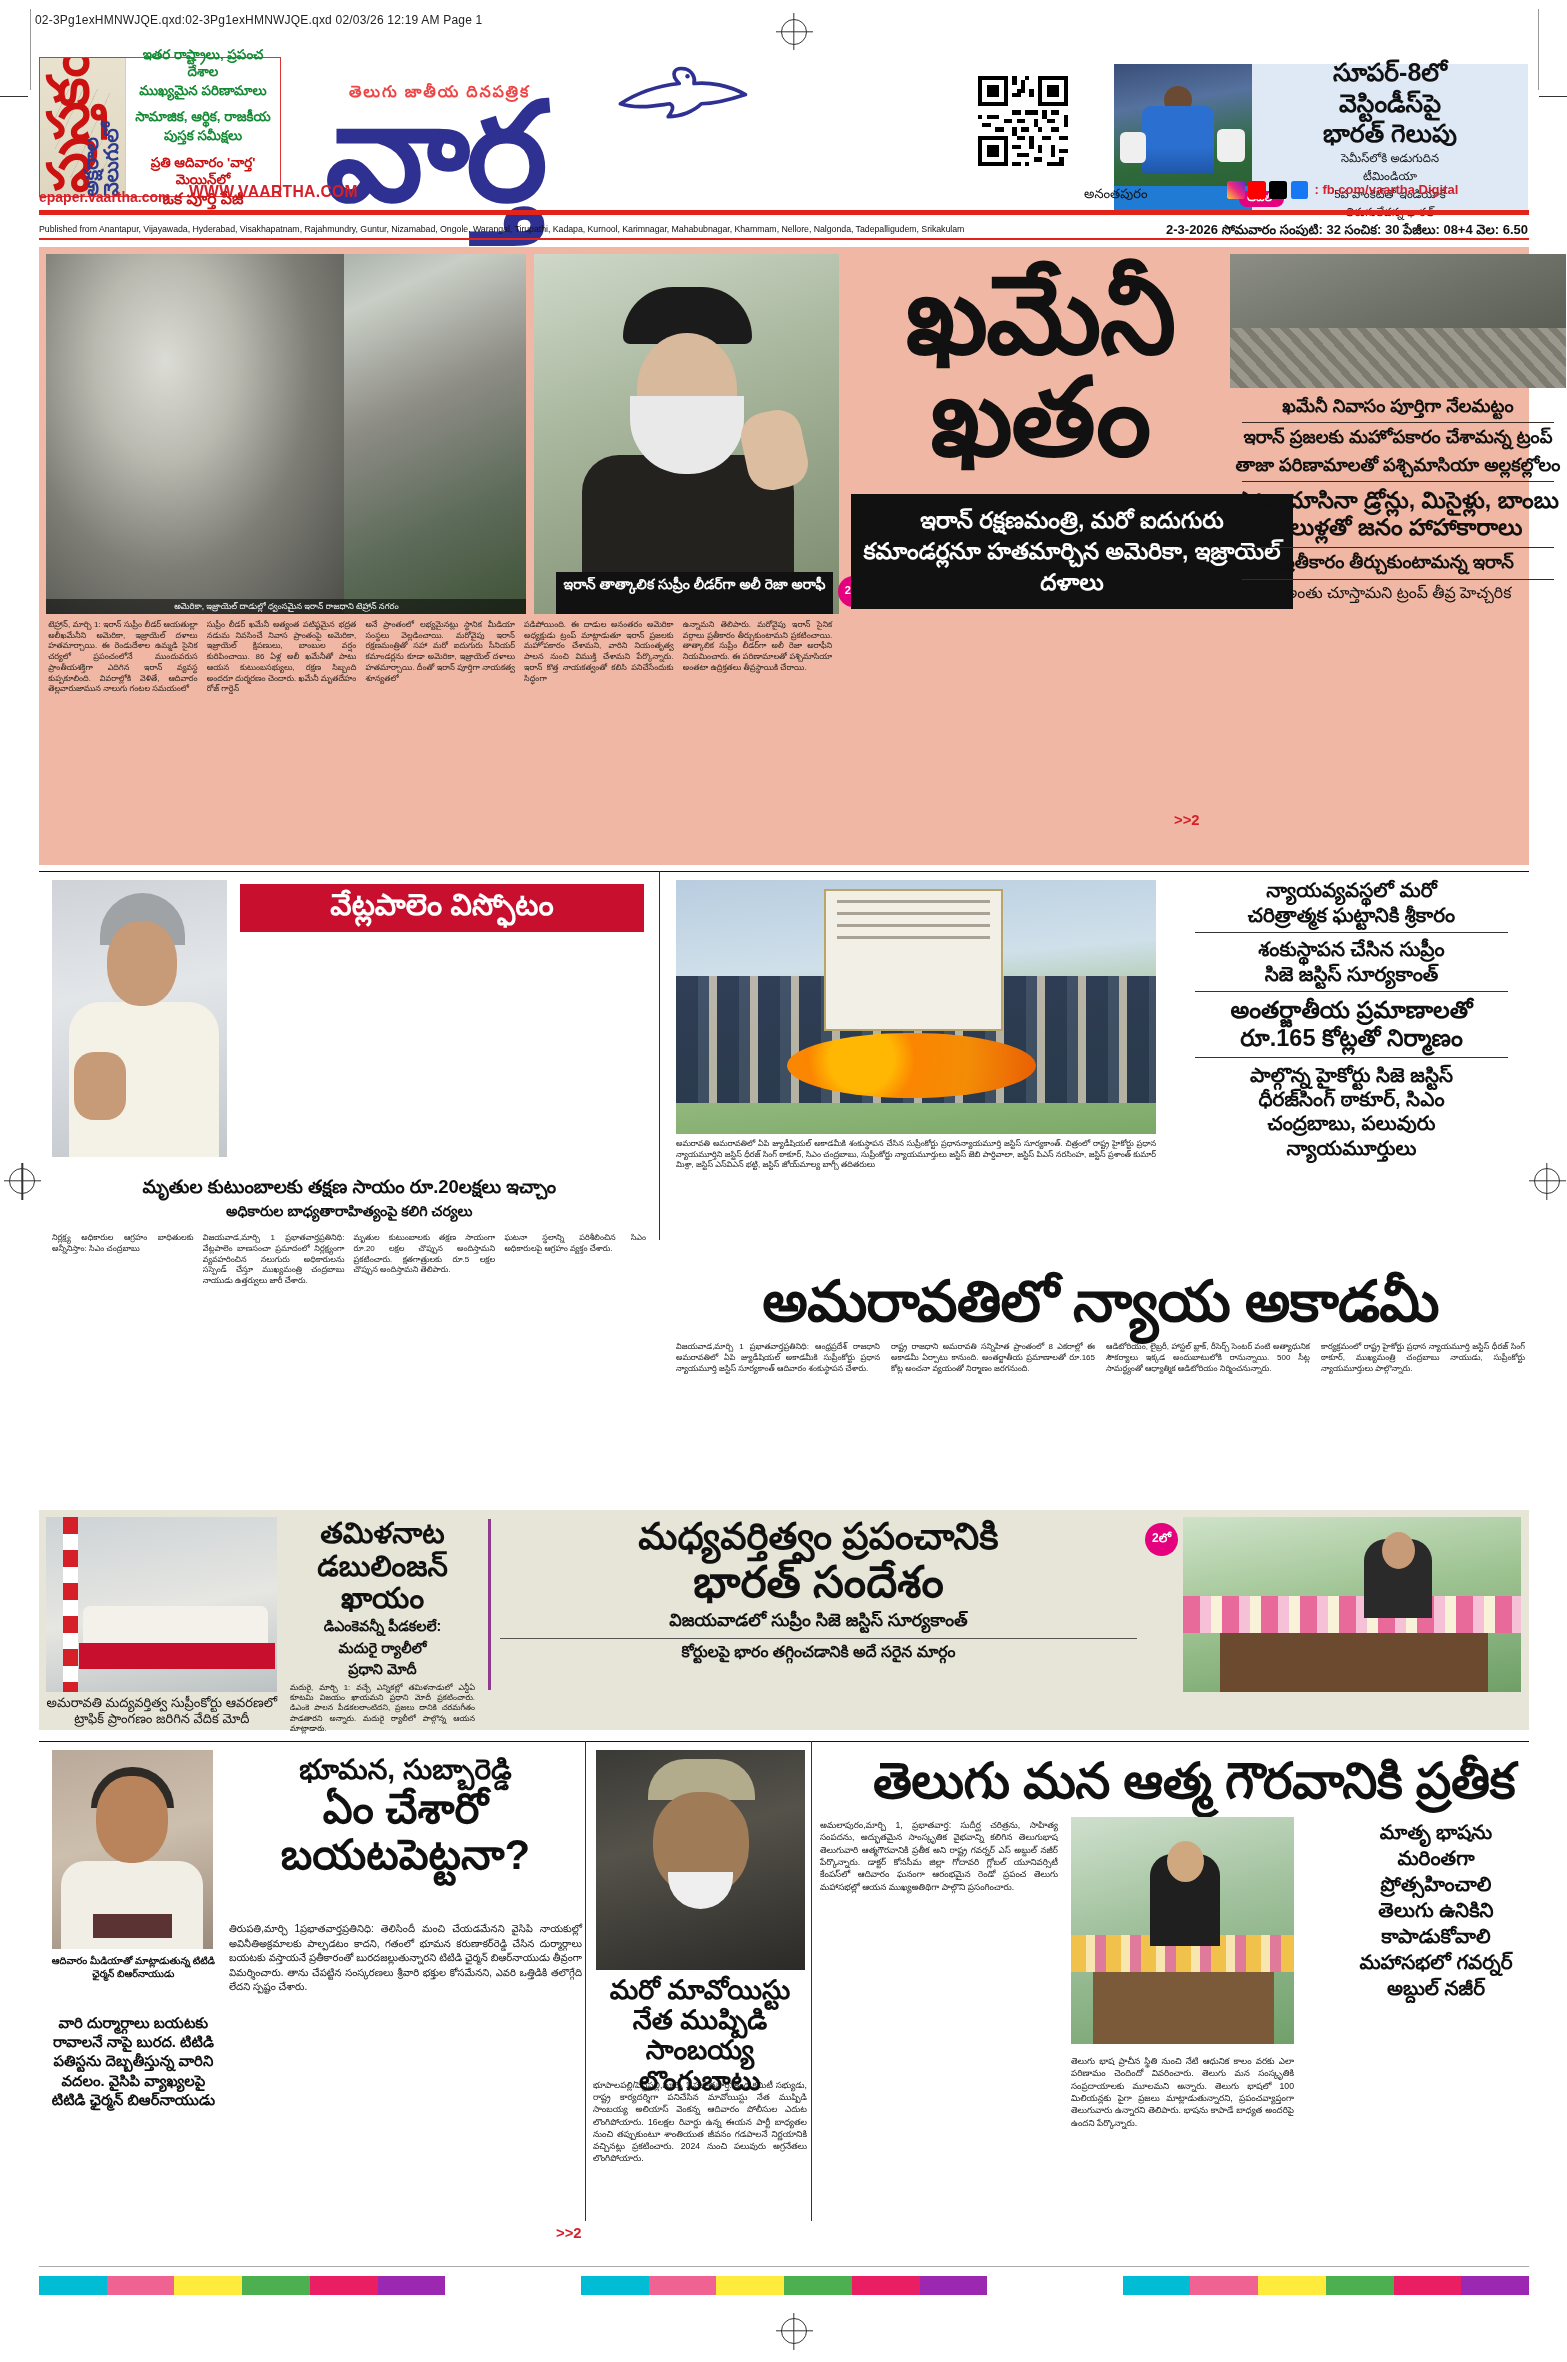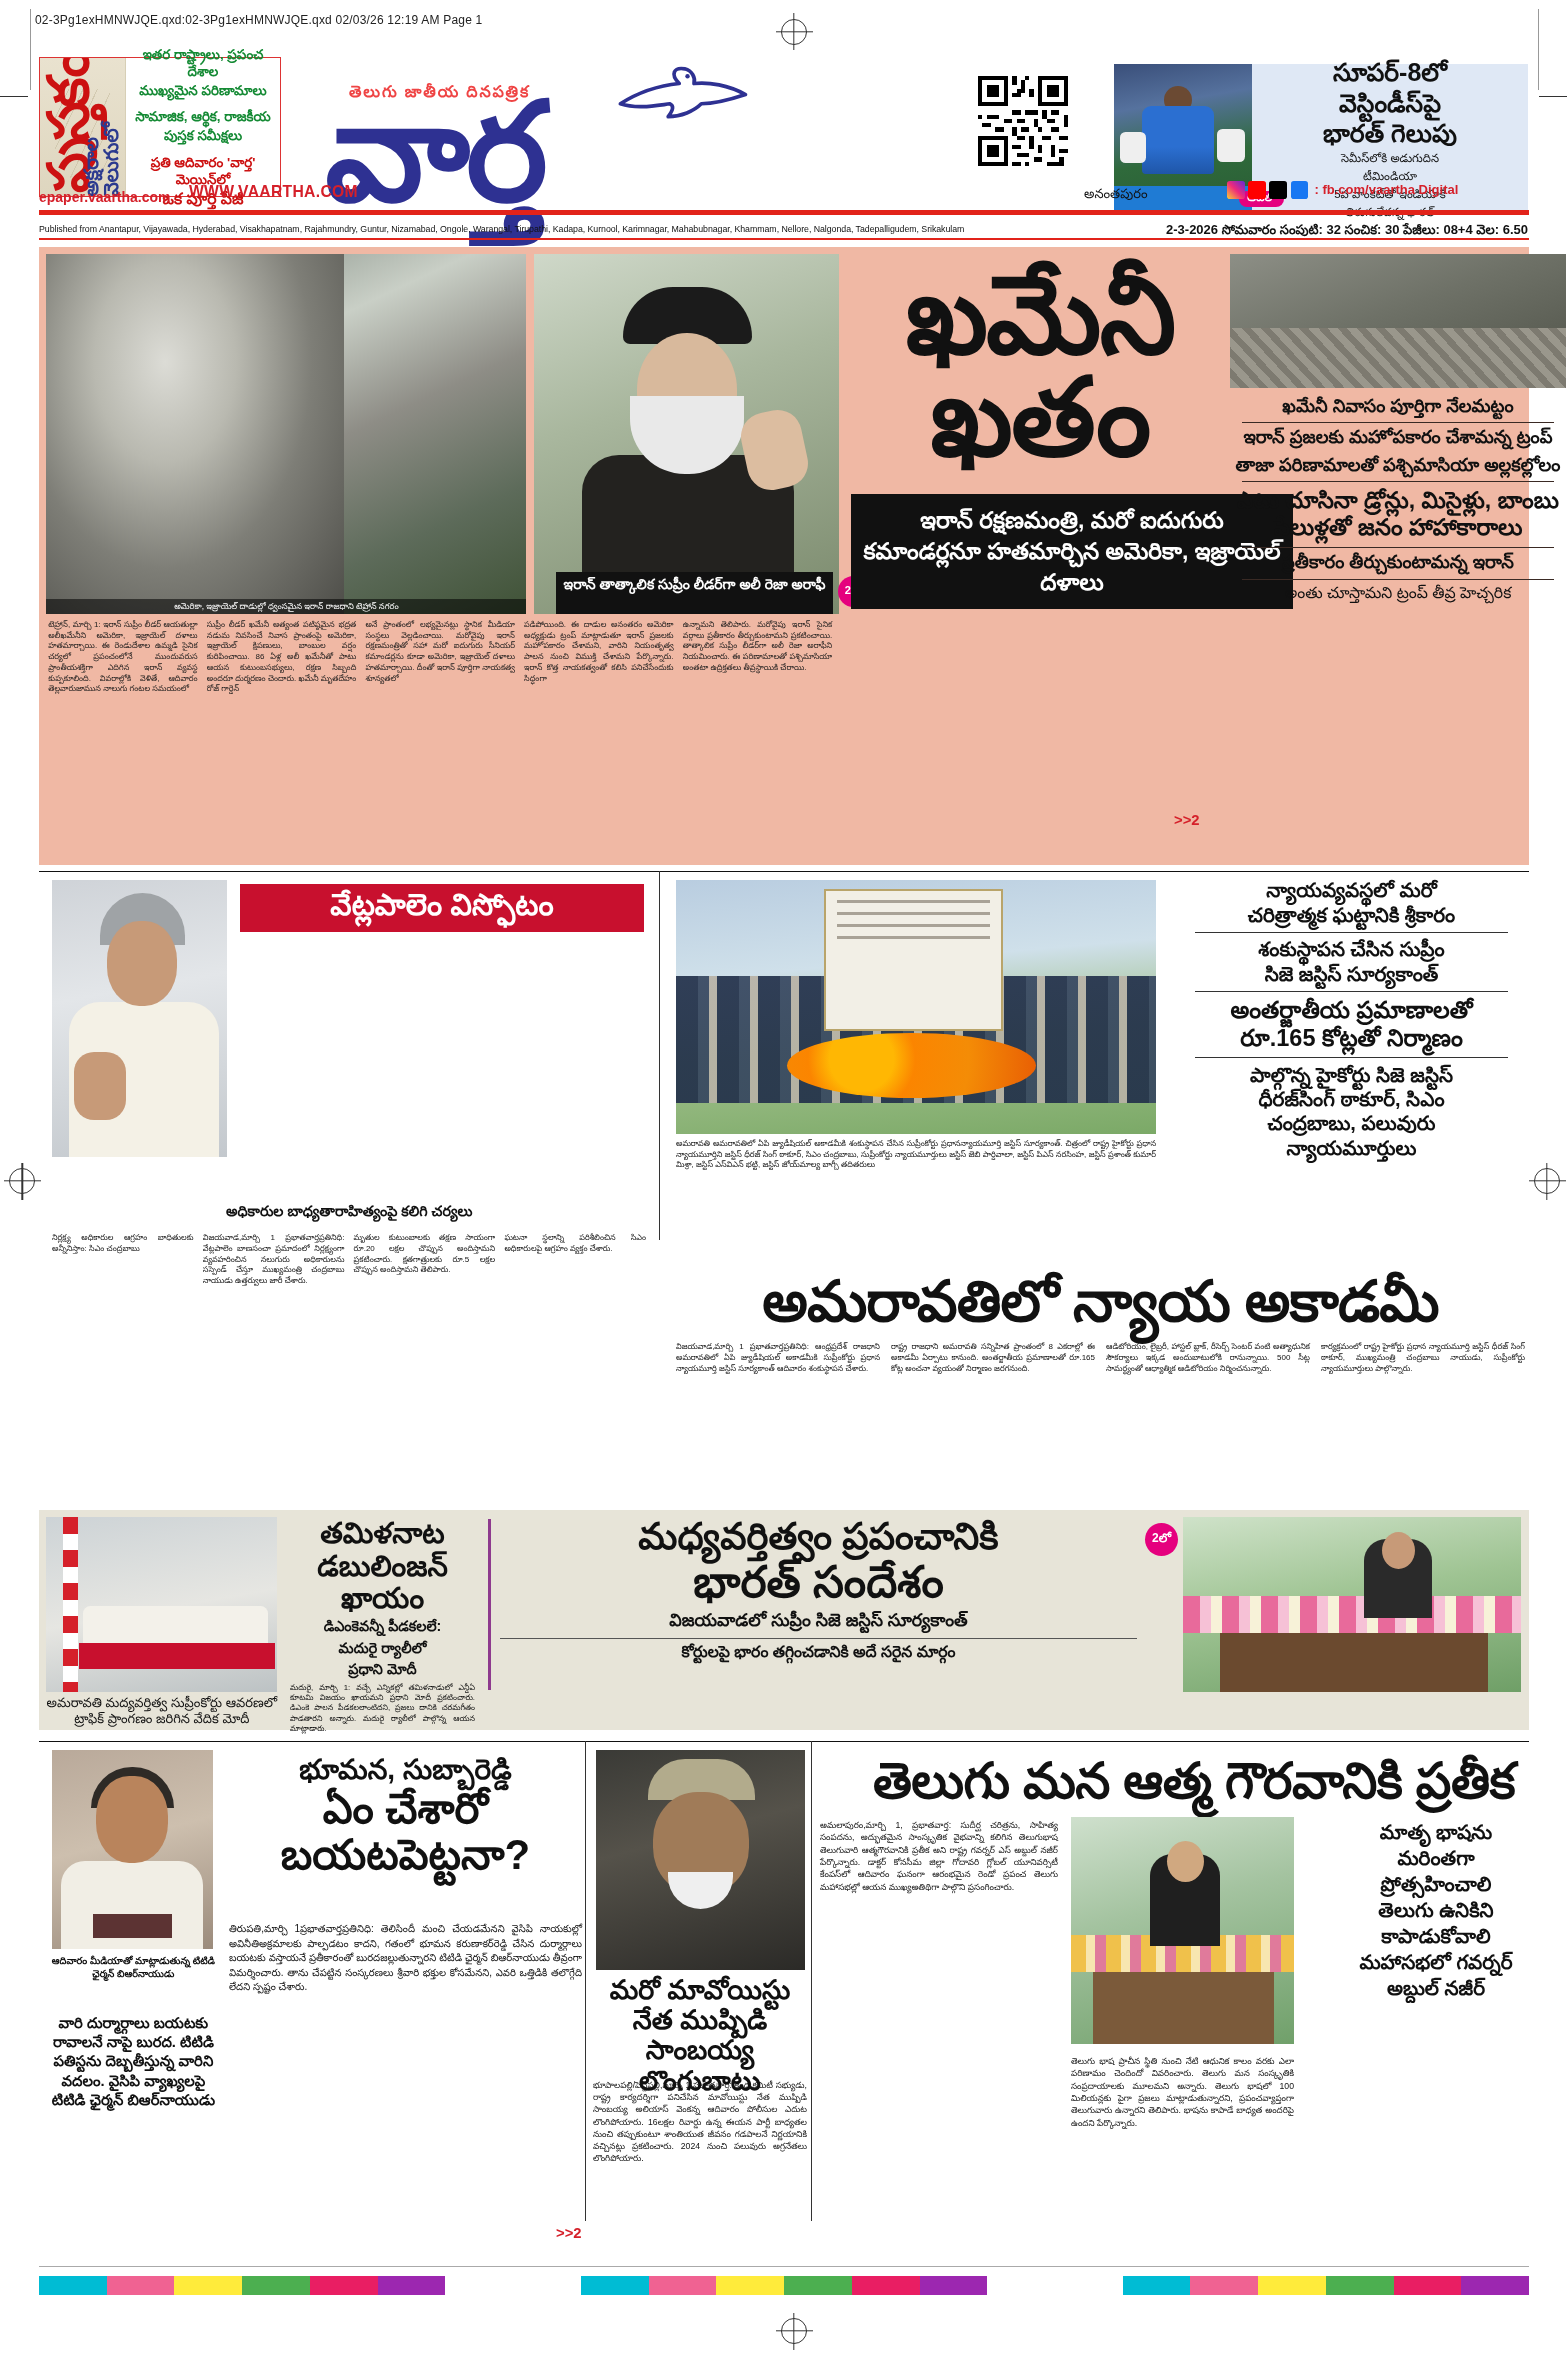--- a/index.html
+++ b/index.html
@@ -419,20 +419,21 @@
     <div class="rule" style="position:absolute;left:0;top:0;width:100%;"></div>
 
     <div class="s2-photo">
       <div class="cbn-shirt"></div>
       <div class="cbn-hair"></div>
       <div class="cbn-face"></div>
       <div class="cbn-hand"></div>
     </div>
 
     <div class="s2-redhead">వేట్లపాలెం విస్ఫోటం</div>
+    <div class="s2-deck">మృతుల కుటుంబాలకు తక్షణ సాయం రూ.20లక్షలు ఇచ్చాం</div>
     <div class="s2-deck2">అధికారుల బాధ్యతారాహిత్యంపై కలిగి చర్యలు</div>
     <div class="s2-cols">
       <div class="c">నిర్లక్ష్య అధికారుల ఆగ్రహం బాధితులకు అన్నీనిస్తాం: సిఎం చంద్రబాబు</div>
       <div class="c">విజయవాడ,మార్చి 1 ప్రభాతవార్తప్రతినిధి: వేట్లపాలెం బాణసంచా ప్రమాదంలో నిర్లక్ష్యంగా వ్యవహరించిన నలుగురు అధికారులను సస్పెండ్ చేస్తూ ముఖ్యమంత్రి చంద్రబాబు నాయుడు ఉత్తర్వులు జారీ చేశారు.</div>
       <div class="c">మృతుల కుటుంబాలకు తక్షణ సాయంగా రూ.20 లక్షల చొప్పున అందిస్తామని ప్రకటించారు. క్షతగాత్రులకు రూ.5 లక్షల చొప్పున అందిస్తామని తెలిపారు.</div>
       <div class="c">ఘటనా స్థలాన్ని పరిశీలించిన సిఎం అధికారులపై ఆగ్రహం వ్యక్తం చేశారు.</div>
     </div>
 
     <div class="vline" style="left:620px;height:369px;"></div>
 

